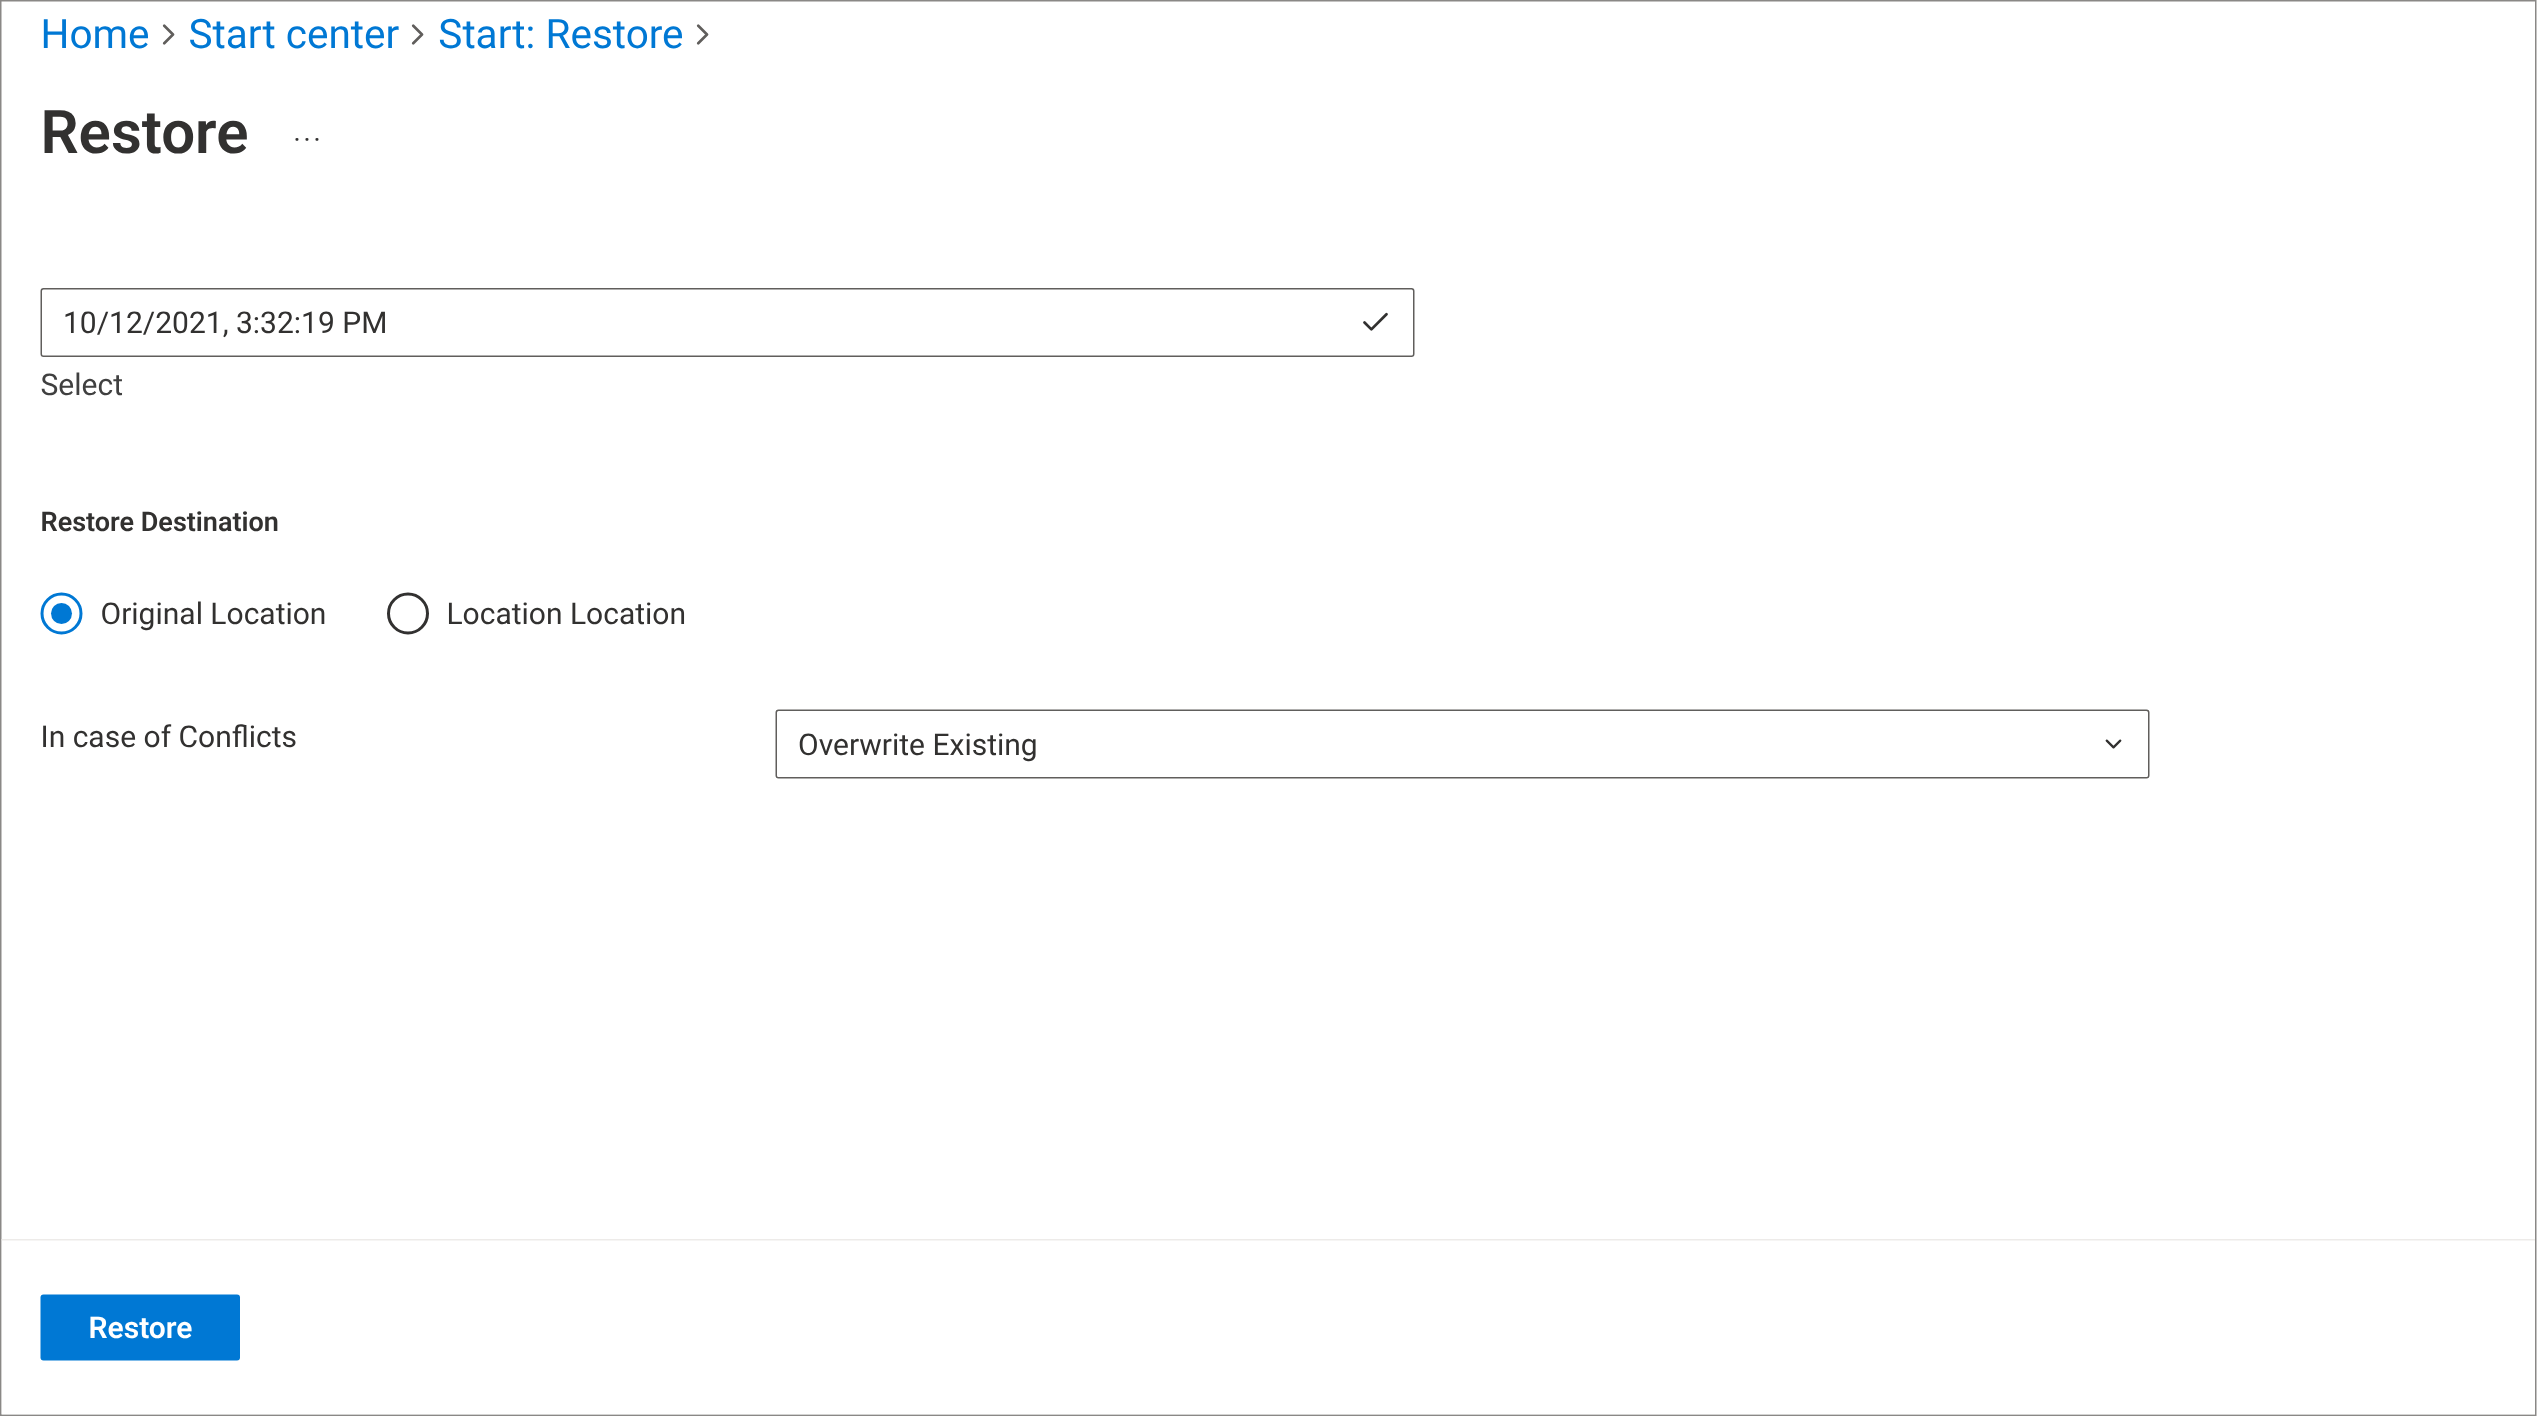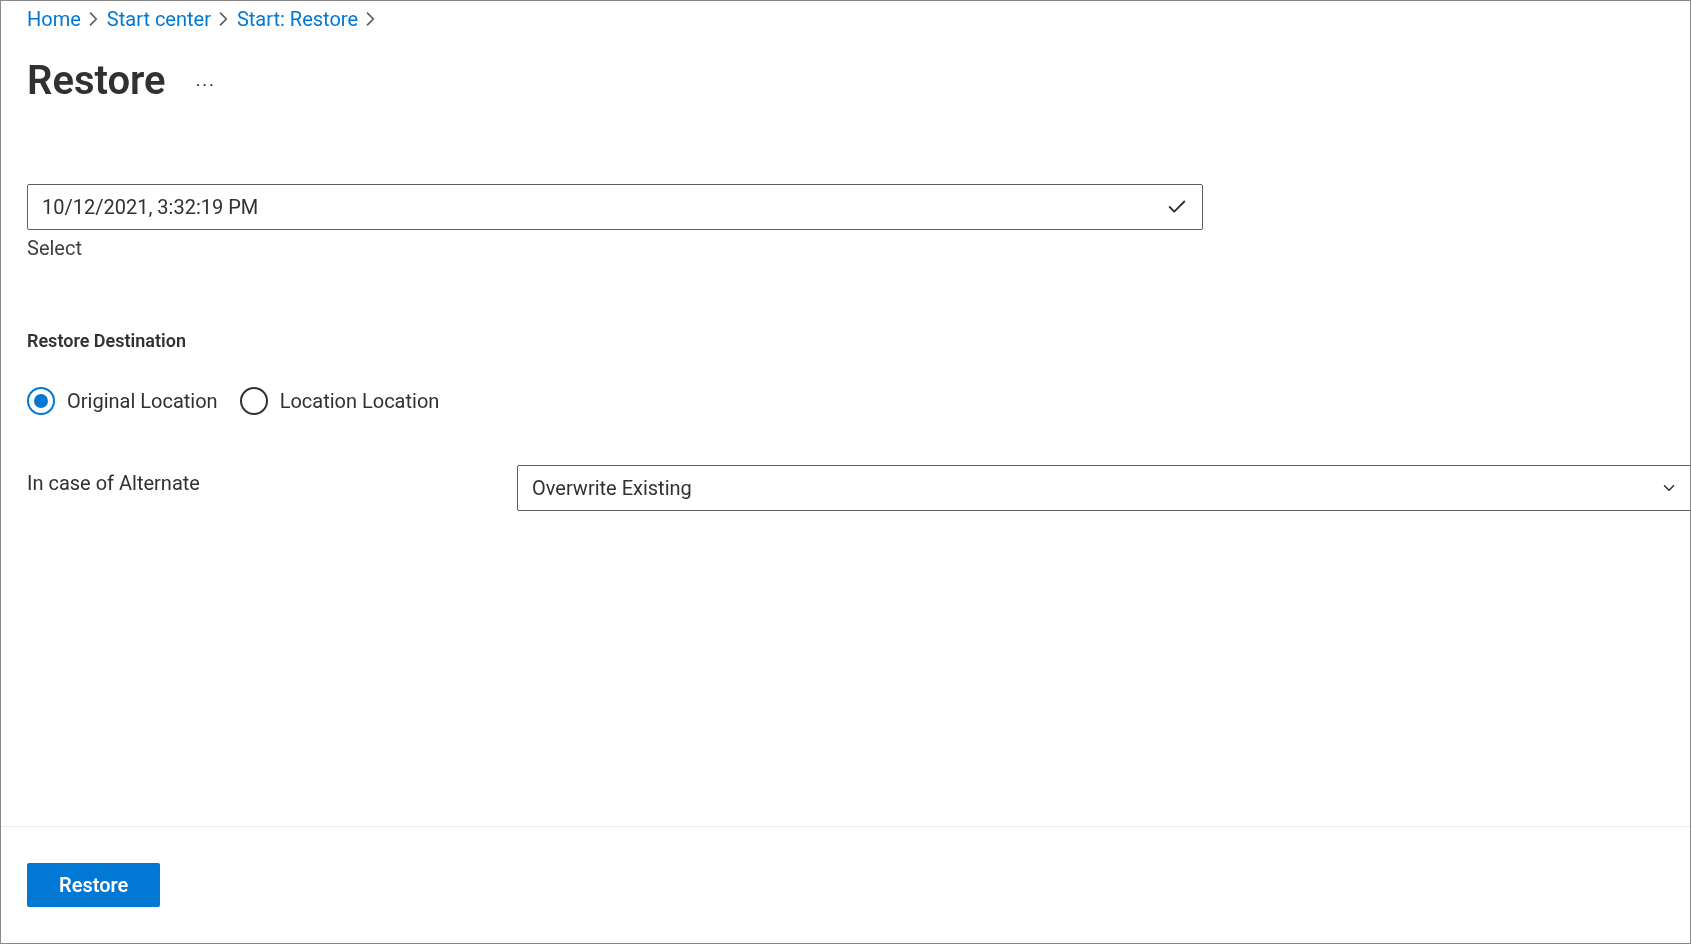--- a/index.html
+++ b/index.html
@@ -18,21 +18,21 @@
       border: 1px solid #8a8886;
       overflow: hidden;
     }
     .content {
       padding: 4px 26px 0 26px;
     }
     
     .breadcrumb {
       display: flex;
       align-items: center;
-      font-size: 20px;
+      font-size: 27px;
       color: #0078d4;
       padding: 2px 0 10px 0;
       gap: 8px;
     }
     .breadcrumb a {
       color: #0078d4;
       text-decoration: none;
       cursor: pointer;
     }
     .breadcrumb .sep {
@@ -81,21 +81,21 @@
     .req {
       color: #a4262c;
       margin-left: 4px;
     }
     .form-control-wrap {
       display: flex;
       flex-direction: column;
       gap: 6px;
     }
     .input-box {
-      width: 1176px;
+      width: 916px;
       height: 46px;
       border: 1px solid #605e5c;
       border-radius: 2px;
       background: #ffffff;
       display: flex;
       align-items: center;
       justify-content: space-between;
       padding: 0 14px;
       font-size: 20px;
       color: #323130;
@@ -120,21 +120,21 @@
     .section-heading {
       font-size: 18px;
       font-weight: 600;
       color: #323130;
       margin-top: 70px;
       margin-bottom: 36px;
     }
     
     .radio-group {
       display: flex;
-      gap: 22px;
+      gap: 40px;
       margin-bottom: 50px;
     }
     .radio-option {
       display: flex;
       align-items: center;
       gap: 12px;
       cursor: pointer;
     }
     .radio-circle {
       width: 28px;
@@ -235,21 +235,21 @@
         </span>
       <span class="radio-label">Original Location</span>
     </label>
     <label class="radio-option">
       <span class="radio-circle"></span>
       <span class="radio-label">Location Location</span>
     </label>
   </div>
 
   <div class="form-row">
-    <div class="form-label">In case of Alternate</div>
+    <div class="form-label">In case of Conflicts</div>
     <div class="form-control-wrap">
       <div class="input-box">
         <span class="val">Overwrite Existing</span>
         <span class="icon">
           <svg width="18" height="18" viewBox="0 0 24 24" fill="none">
               <path d="M6 9l6 6 6-6" stroke="#323130" stroke-width="2" stroke-linecap="round" stroke-linejoin="round"></path>
             </svg>
         </span>
       </div>
     </div>

